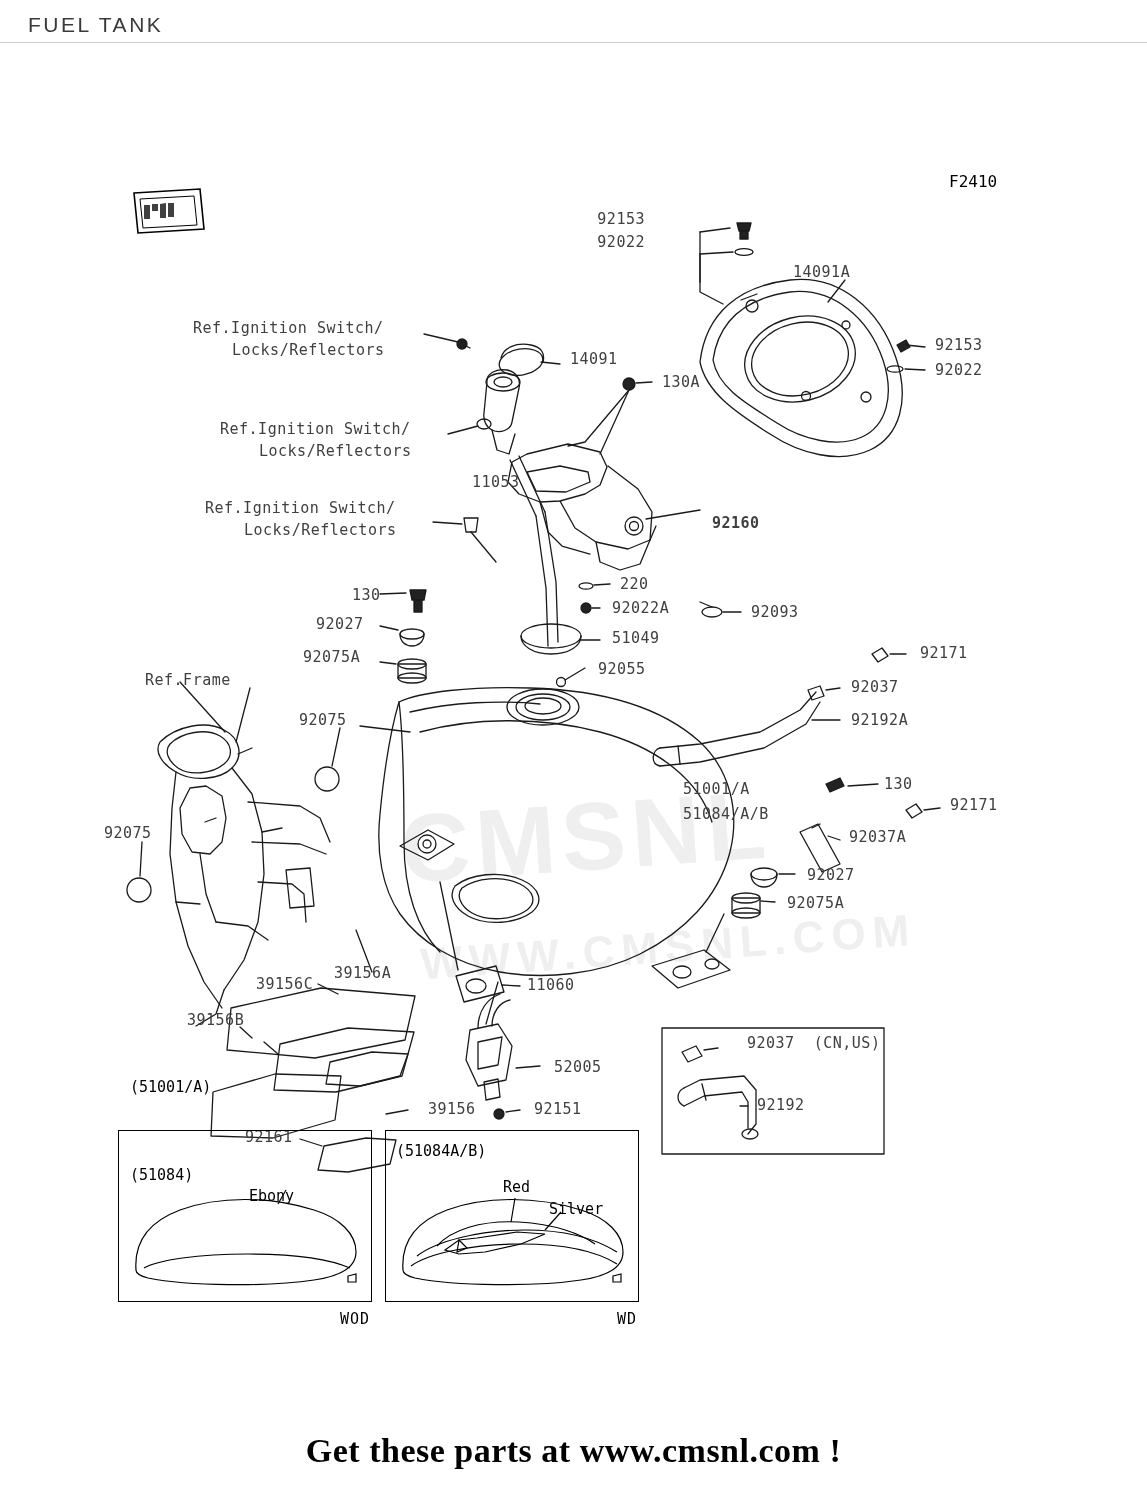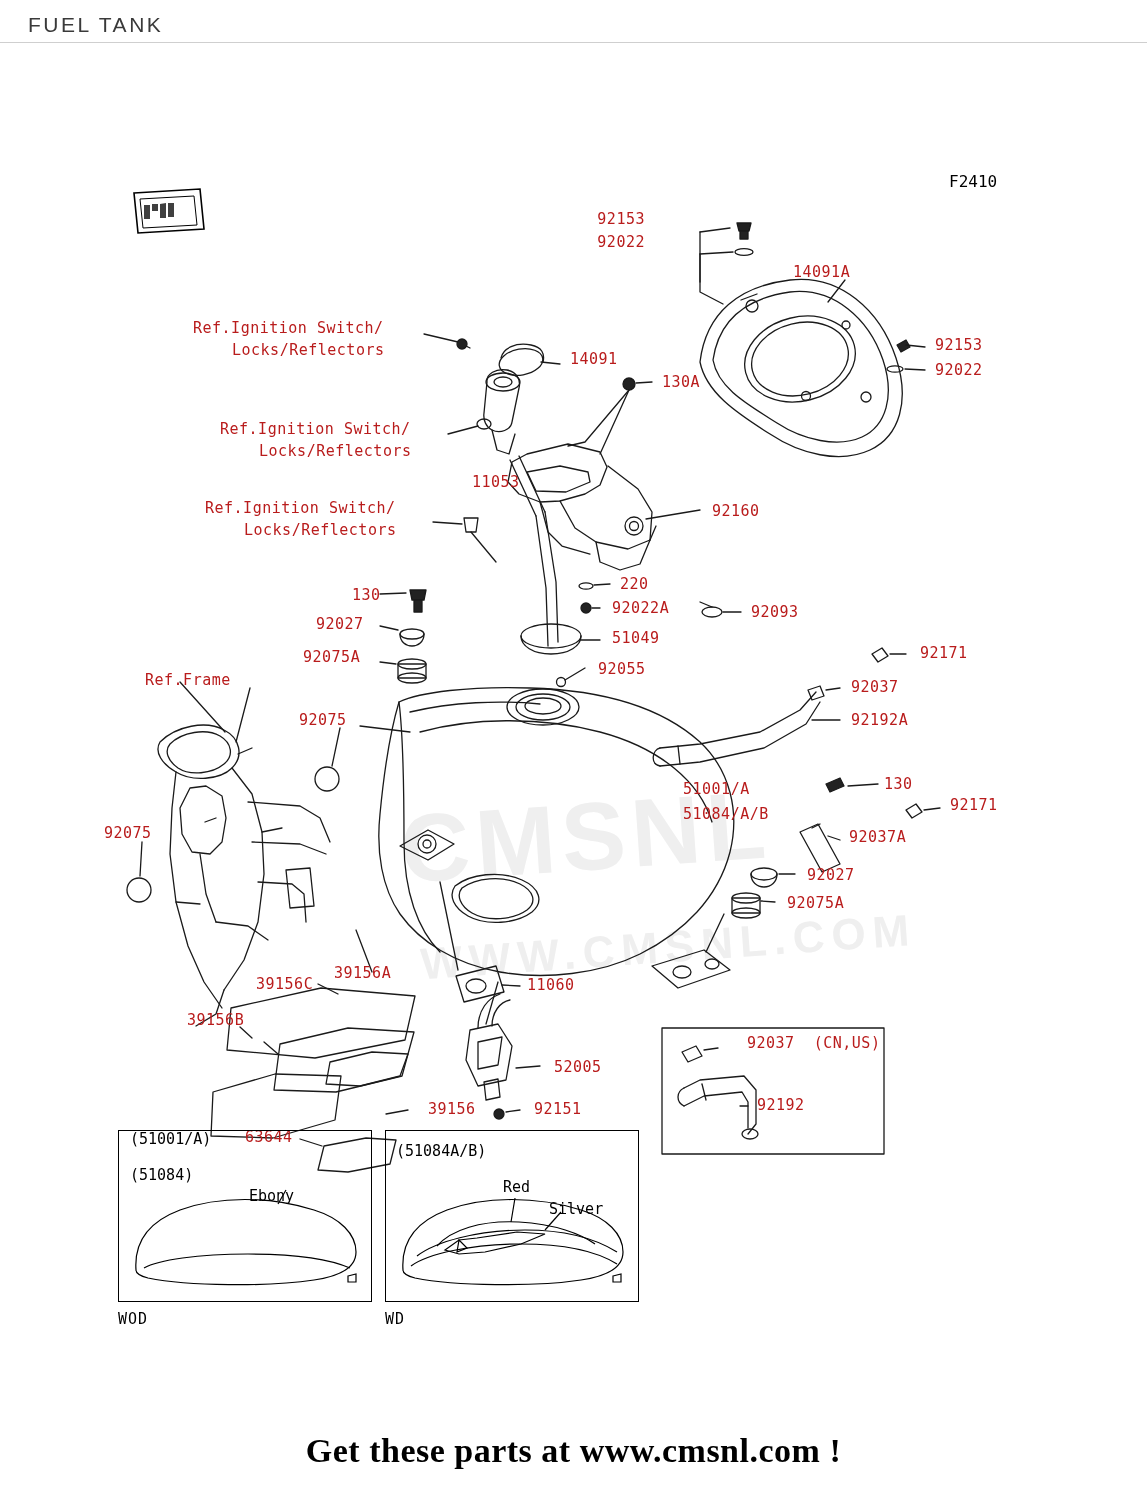--- a/index.html
+++ b/index.html
@@ -48,21 +48,21 @@
     position: absolute;
     left: 0; top: 0;
     width: 1147px;
     height: 1390px;
   }
   .lbl {
     position: absolute;
     font-family: "DejaVu Sans Mono", monospace;
     font-size: 15px;
     letter-spacing: 0.5px;
-    color: #b91c1c;
+    color: #404040;
     white-space: pre;
     line-height: 22px;
   }
   .lbl.r { text-align: right; }
   .code {
     position: absolute;
     font-family: "DejaVu Sans Mono", monospace;
     font-size: 16px;
     color: #000;
   }
@@ -102,21 +102,21 @@
     border: 1.6px solid #000;
     background: transparent;
   }
   .legend-cap {
     position: absolute;
     font-family: "DejaVu Sans Mono", monospace;
     font-size: 15px;
   }
   .legend-name {
     position: absolute;
-    text-align: left;
+    text-align: right;
     font-family: "DejaVu Sans Mono", monospace;
     font-size: 15px;
     letter-spacing: 1px;
   }
   .front-badge {
     position: absolute;
     left: 130px;
     top: 143px;
     width: 78px;
     height: 52px;
@@ -377,21 +377,21 @@
     <div class="lbl" style="left:193px; top:275px;">Ref.Ignition Switch/</div>
     <div class="lbl" style="left:232px; top:297px;">Locks/Reflectors</div>
 
     <div class="lbl" style="left:570px; top:306px;">14091</div>
     <div class="lbl" style="left:662px; top:329px;">130A</div>
 
     <div class="lbl" style="left:220px; top:376px;">Ref.Ignition Switch/</div>
     <div class="lbl" style="left:259px; top:398px;">Locks/Reflectors</div>
 
     <div class="lbl" style="left:436px; top:429px;margin-left:36px;">11053</div>
-    <div class="lbl" style="left:712px; top:458px;">92160</div>
+    <div class="lbl" style="left:712px; top:470px;font-weight:bold;">92160</div>
 
     <div class="lbl" style="left:205px; top:455px;">Ref.Ignition Switch/</div>
     <div class="lbl" style="left:244px; top:477px;">Locks/Reflectors</div>
 
     <div class="lbl" style="left:620px; top:531px;">220</div>
     <div class="lbl" style="left:352px; top:542px;">130</div>
     <div class="lbl" style="left:612px; top:555px;">92022A</div>
     <div class="lbl" style="left:751px; top:559px;">92093</div>
     <div class="lbl" style="left:316px; top:571px;">92027</div>
     <div class="lbl" style="left:612px; top:585px;">51049</div>
@@ -414,24 +414,24 @@
 
     <div class="lbl" style="left:334px; top:876px;margin-top:44px;">39156A</div>
     <div class="lbl" style="left:256px; top:931px;">39156C</div>
     <div class="lbl" style="left:527px; top:932px;">11060</div>
     <div class="lbl" style="left:187px; top:967px;">39156B</div>
     <div class="lbl" style="left:735px; top:990px;margin-left:12px;">92037  (CN,US)</div>
     <div class="lbl" style="left:554px; top:1014px;">52005</div>
     <div class="lbl" style="left:757px; top:1052px;">92192</div>
     <div class="lbl" style="left:428px; top:1056px;">39156</div>
     <div class="lbl" style="left:534px; top:1056px;">92151</div>
-    <div class="lbl" style="left:245px; top:1084px;">63644</div>
+    <div class="lbl" style="left:245px; top:1084px;">92161</div>
 
     <div class="legend-box" style="left:118px; top:1088px; width:252px; height:170px;"></div>
-    <div class="legend-cap" style="left:130px; top:1088px;">(51001/A)</div>
+    <div class="legend-cap" style="left:130px; top:1036px;">(51001/A)</div>
     <div class="legend-cap" style="left:130px; top:1124px;">(51084)</div>
     <div class="legend-cap" style="left:249px; top:1145px;">Ebony</div>
     <svg style="position:absolute; left:118px; top:1088px; width:252px; height:170px;" viewBox="0 0 252 170">
       <g fill="none" stroke="#000" stroke-width="1.2">
         <path d="M18 140 C16 112, 30 92, 62 80 C100 66, 152 66, 196 80 C222 88, 238 104, 238 122
                  C238 136, 224 146, 196 150 C150 157, 70 156, 30 148 C22 146, 18 144, 18 140 Z"></path>
         <path d="M26 138 C40 130, 80 124, 130 124 C180 124, 214 130, 232 138"></path>
         <path d="M230 146 l8 -2 l0 8 l-8 0 Z"></path>
         <path d="M160 74 L168 60"></path>
       </g>

